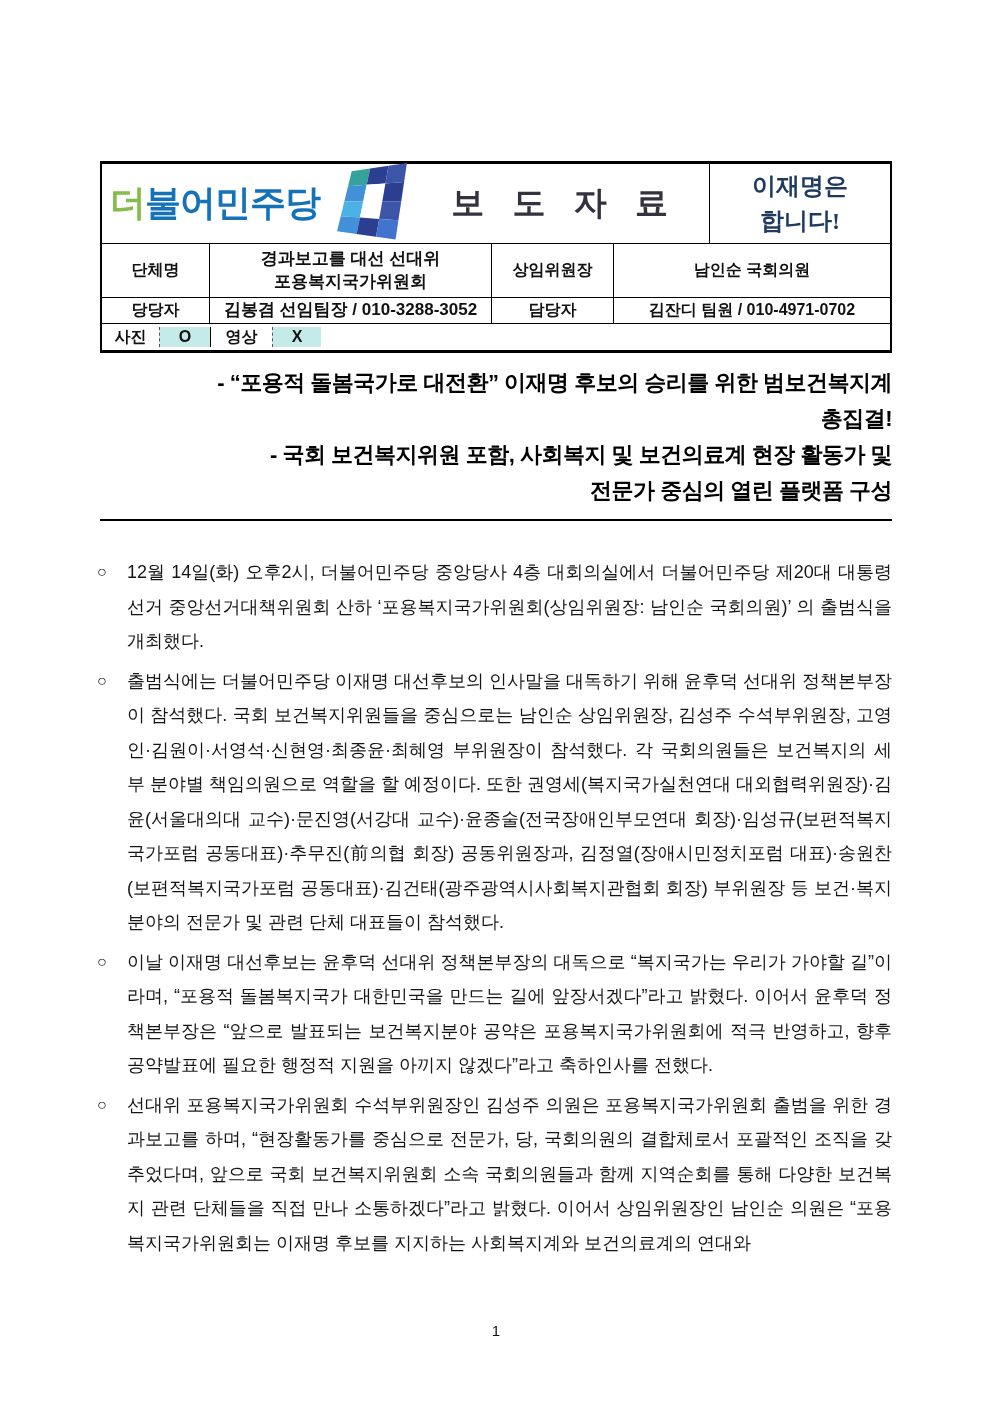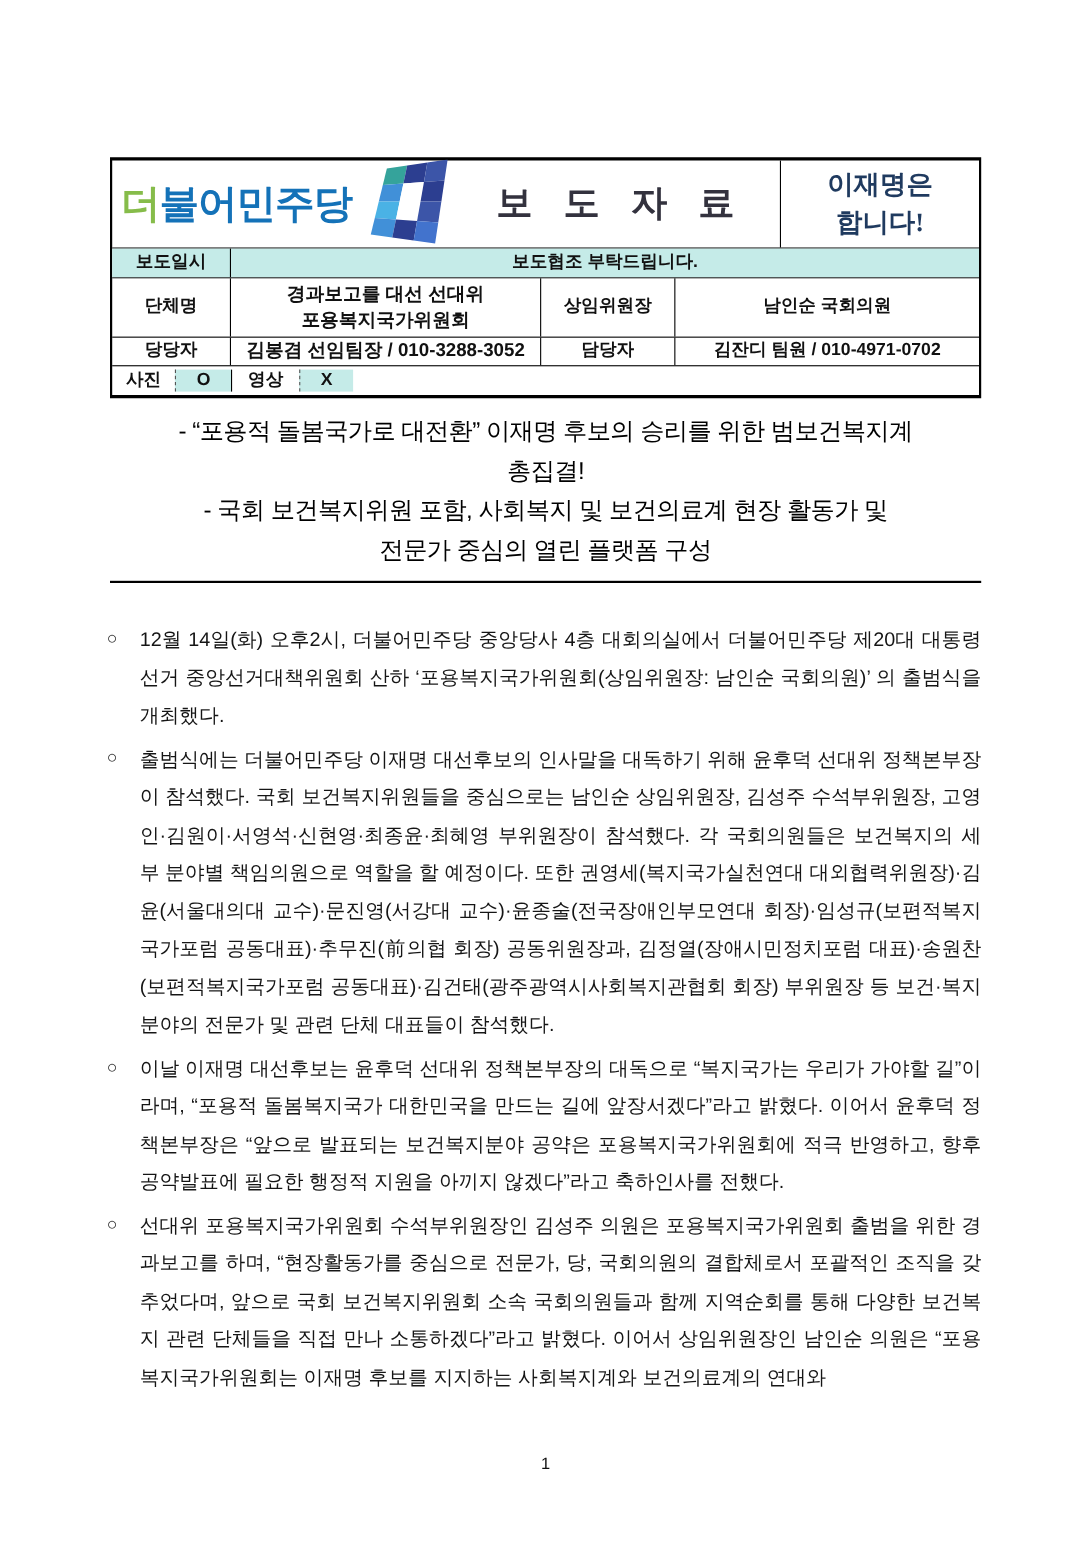--- a/index.html
+++ b/index.html
@@ -10,21 +10,21 @@
     --slogan-navy:#1f3a5f;
     --doc-type-color:#33323e;
     --text-black:#111111;
   }
   html,body{margin:0;padding:0;background:#e8e8e8;}
   .page{
     width:992px;height:1403px;position:relative;background:#ffffff;
     font-family:"Liberation Sans","DejaVu Sans",sans-serif;color:var(--text-black);
     margin:0 auto;overflow:hidden;
   }
-  .content{position:absolute;left:100px;top:143px;width:792px;}
+  .content{position:absolute;left:100px;top:161px;width:792px;}
 
   
   .press-table{
     border:2px solid #000;border-top-width:3px;border-bottom-width:3px;
     width:792px;box-sizing:border-box;
   }
   .trow{display:flex;border-bottom:1.5px solid #000;box-sizing:border-box;}
   .trow:last-child{border-bottom:none;}
   .cell{box-sizing:border-box;display:flex;align-items:center;justify-content:center;
         text-align:center;font-size:16px;font-weight:600;line-height:1.3;}
@@ -62,21 +62,21 @@
   .c-photo{width:57px;}
   .c-mark{width:51px;font-weight:700;}
   .c-video{width:62px;}
   .c-mark2{width:49px;font-weight:700;}
   .c-rest{flex:1;}
 
   
   .headline{margin-top:12px;}
   .title{color:var(--title-blue);font-size:28px;font-weight:800;text-align:center;
          line-height:38px;letter-spacing:-0.5px;}
-  .subtitle-line{font-size:22px;font-weight:400;text-align:center;line-height:36px;
+  .subtitle-line{font-size:22px;font-weight:700;text-align:right;line-height:36px;
          letter-spacing:-0.5px;color:#000;}
   .divider{border:none;border-top:2px solid #000;margin:10px 0 0 0;}
 
   
   .body-block{margin-top:34px;}
   .para{position:relative;padding-left:27px;font-size:18px;line-height:34.5px;
         text-align:justify;word-break:break-all;margin:0 0 5px 0;color:#151515;}
   .bullet{position:absolute;left:-3px;top:0;font-size:16px;color:#222;}
 
   
@@ -113,24 +113,20 @@
             </svg>
           </div>
           <div class="doc-type">보 도 자 료</div>
         </div>
         <div class="cell slogan-cell">
           <span>이재명은</span>
           <span>합니다!</span>
         </div>
       </div>
 
-      <div class="trow row-notice">
-        <div class="cell lbl cyan brd-r">보도일시</div>
-        <div class="cell val cyan">보도협조 부탁드립니다.</div>
-      </div>
 
       <div class="trow row-org">
         <div class="cell c-label brd-r">단체명</div>
         <div class="cell c-org brd-r">
           <span>경과보고를 대선 선대위</span>
           <span>포용복지국가위원회</span>
         </div>
         <div class="cell c-chair brd-r">상임위원장</div>
         <div class="cell c-wide">남인순 국회의원</div>
       </div>

